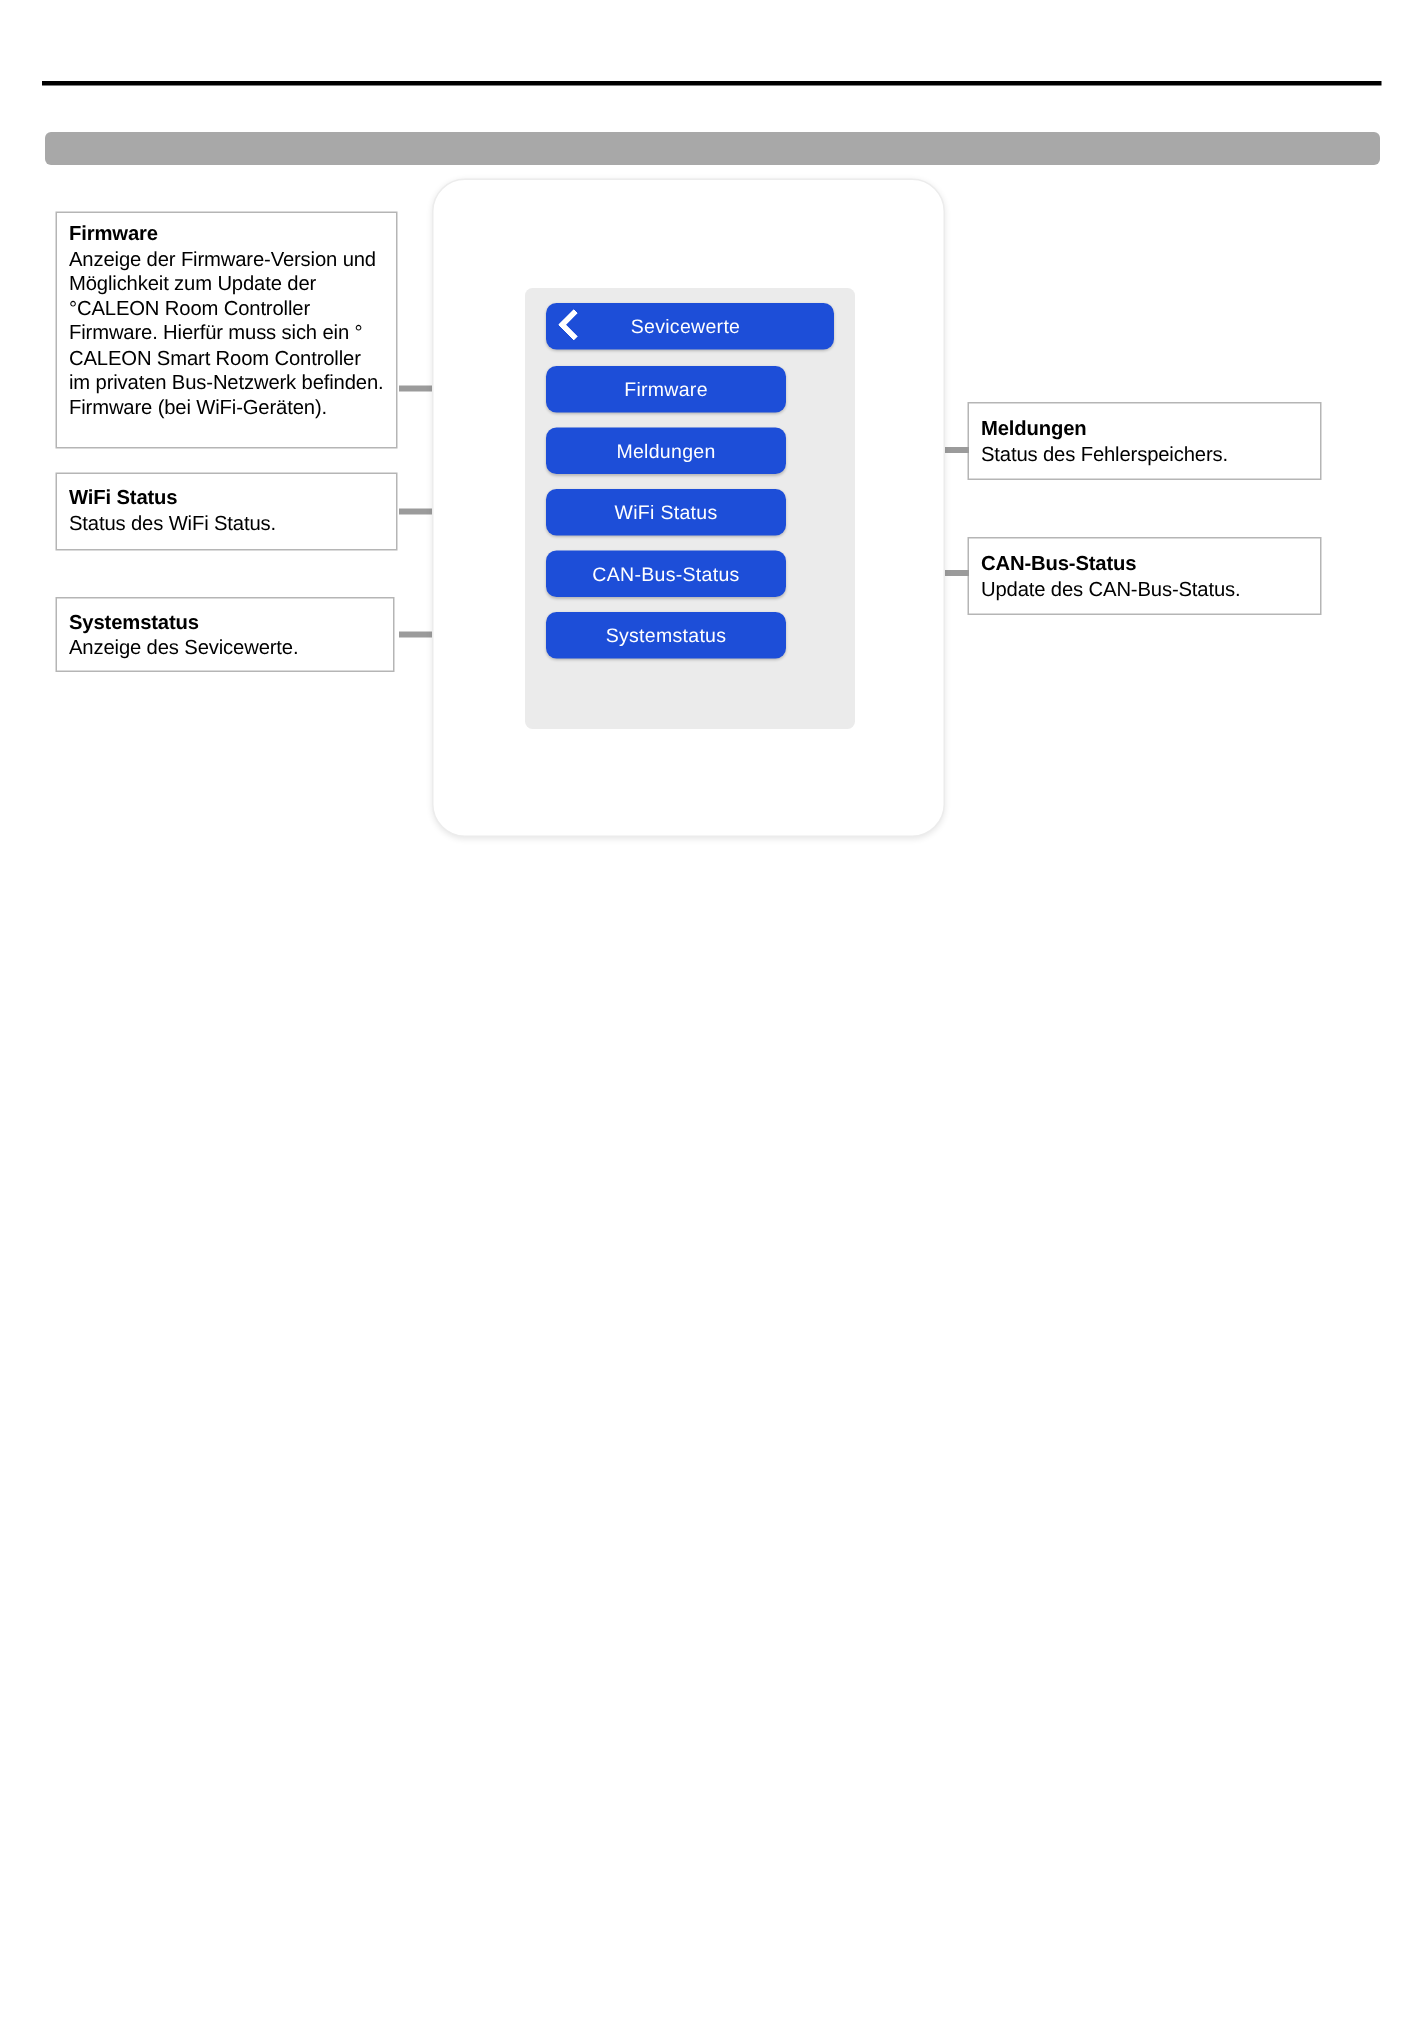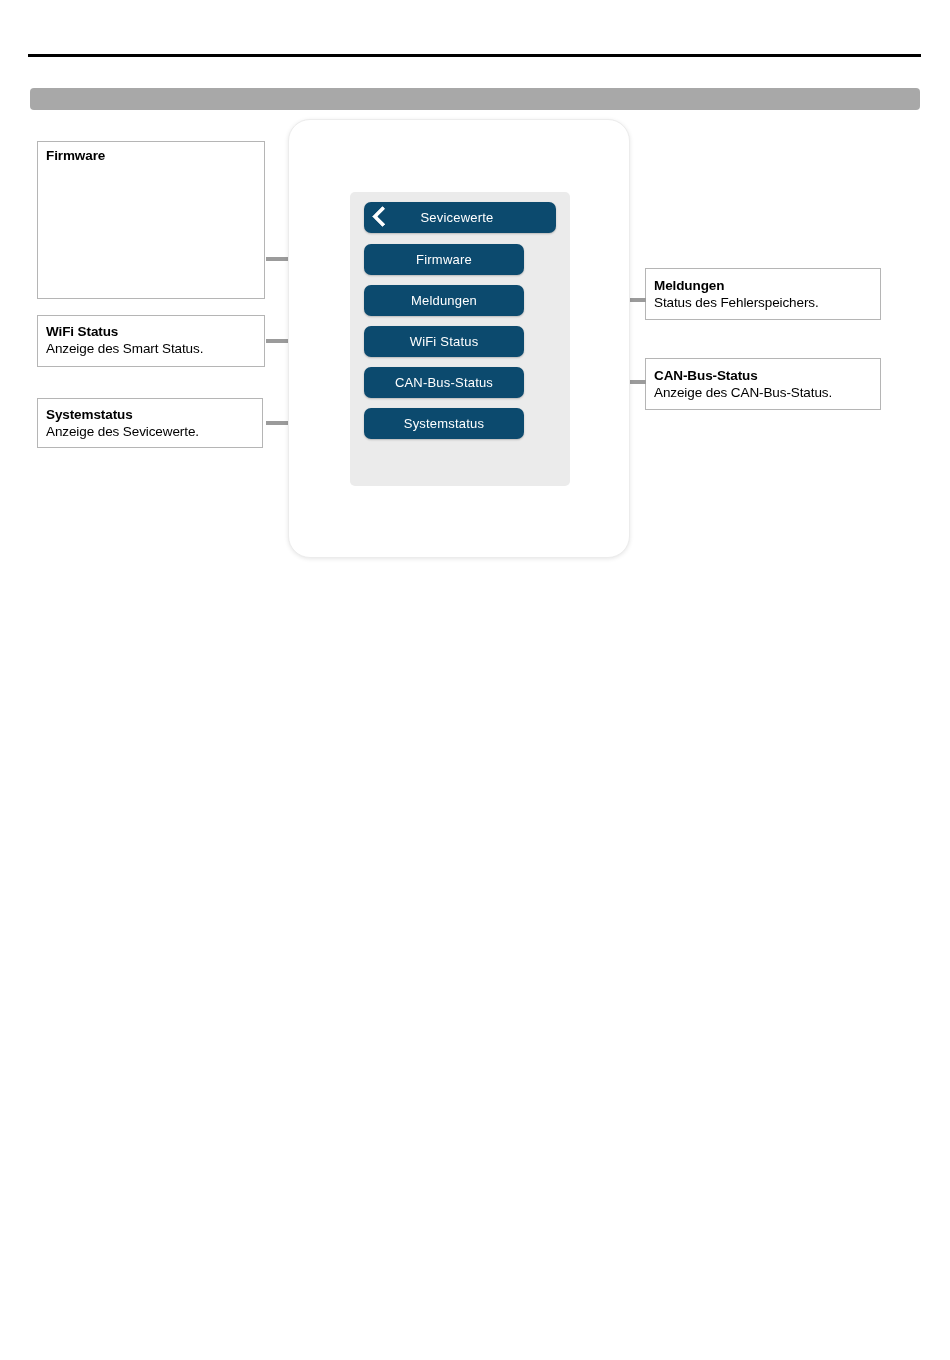--- a/index.html
+++ b/index.html
@@ -122,21 +122,21 @@
     width: 220px;
     height: 294px;
     background: #ebebeb;
     border-radius: 5px;
   }
   .dev-btn {
     position: absolute;
     left: 14px;
     width: 160px;
     height: 31px;
-    background: #0c4a6e;
+    background: #1d4ed8;
     border-radius: 7px;
     box-shadow: 0 1px 2px rgba(0,0,0,0.22);
     color: #ffffff;
     font-size: 13px;
     letter-spacing: 0.2px;
     display: flex;
     align-items: center;
     justify-content: center;
     text-align: center;
   }
@@ -166,40 +166,41 @@
 </head>
 <body>
 
 <div class="page-rule"></div>
 <div class="page-bar">
   <span class="page-bar-text"></span>
 </div>
 
 <div class="callout" id="callout-firmware">
   <span class="c-title">Firmware</span>
+  <span class="c-body">Anzeige der Firmware-Version und Möglichkeit zum Update der °CALEON Room Controller Firmware. Hierfür muss sich ein ° CALEON Smart Room Controller im privaten Bus-Netzwerk befinden. Firmware (bei WiFi-Geräten).</span>
 </div>
 
 <div class="callout" id="callout-wifi">
   <span class="c-title">WiFi Status</span>
-  <span class="c-body">Anzeige des Smart Status.</span>
+  <span class="c-body">Status des WiFi Status.</span>
 </div>
 
 <div class="callout" id="callout-system">
   <span class="c-title">Systemstatus</span>
   <span class="c-body">Anzeige des Sevicewerte.</span>
 </div>
 
 <div class="callout" id="callout-meldungen">
   <span class="c-title">Meldungen</span>
   <span class="c-body">Status des Fehlerspeichers.</span>
 </div>
 
 <div class="callout" id="callout-canbus">
   <span class="c-title">CAN-Bus-Status</span>
-  <span class="c-body">Anzeige des CAN-Bus-Status.</span>
+  <span class="c-body">Update des CAN-Bus-Status.</span>
 </div>
 
 <div class="arrow right" id="arrow-firmware">
   <div class="shaft"></div>
     <div class="head"></div>
 </div>
 <div class="arrow right" id="arrow-wifi">
   <div class="shaft"></div>
     <div class="head"></div>
 </div>

